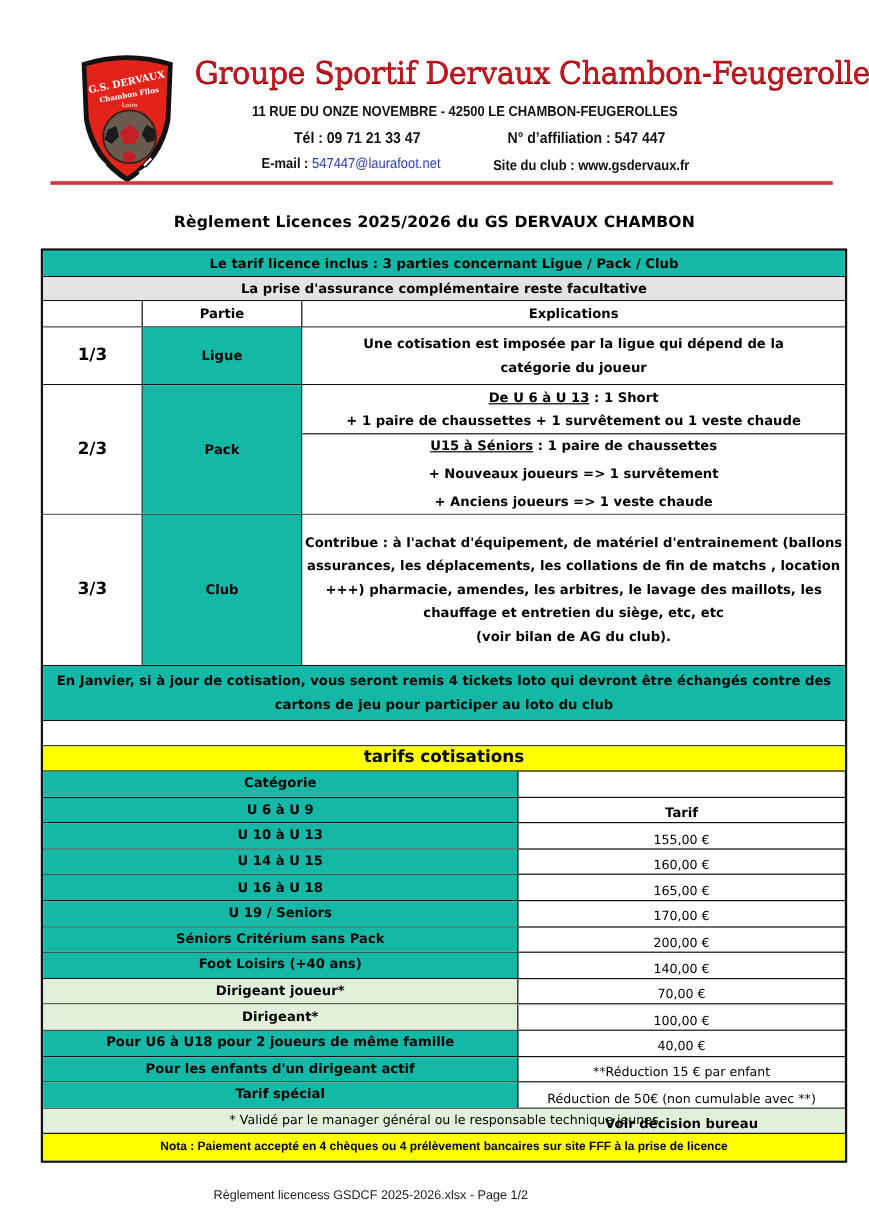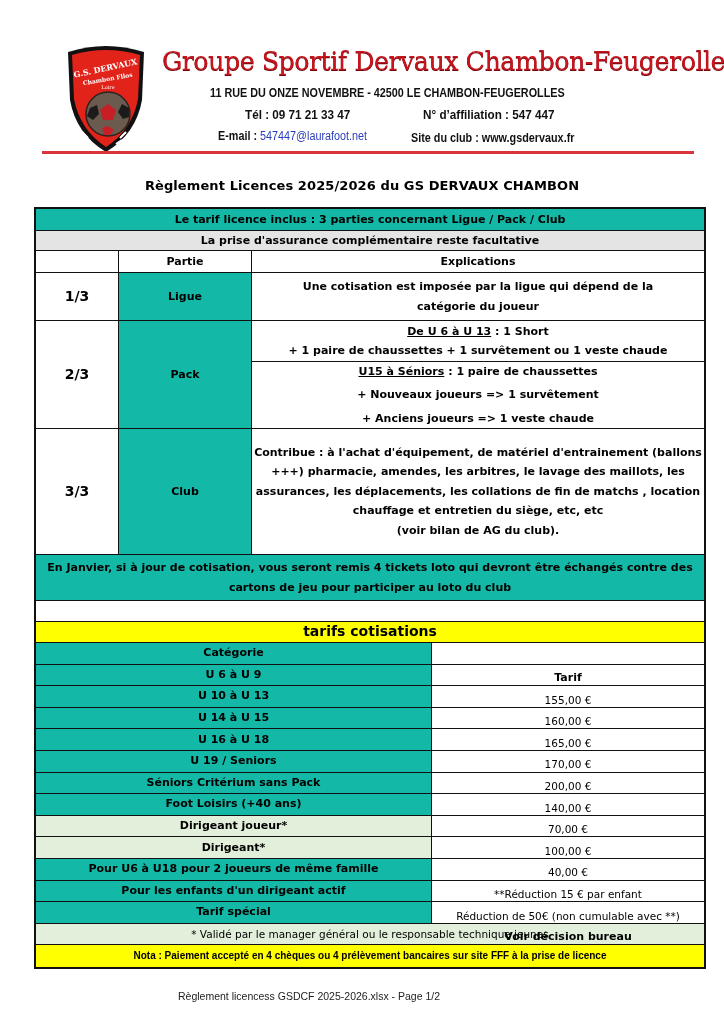--- a/index.html
+++ b/index.html
@@ -131,22 +131,22 @@
         <div>+ Anciens joueurs =&gt; 1 veste chaude</div>
       </div>
     </div>
   </div>
 
   <div class="row" style="height:126px;">
     <div class="cell c1 vsep white num">3/3</div>
     <div class="cell c2 vsep yellow part">Club</div>
     <div class="cell c3 white explic b">
       <div>Contribue :  à l'achat d'équipement, de matériel d'entrainement (ballons</div>
+      <div>assurances, les déplacements, les collations de fin de matchs , location</div>
       <div>+++)  pharmacie, amendes, les arbitres, le lavage des maillots, les</div>
-      <div>assurances, les déplacements, les collations de fin de matchs , location</div>
       <div>chauffage et entretien du siège, etc, etc</div>
       <div>(voir bilan de AG du club).</div>
     </div>
   </div>
 
   <div class="row yellow" style="height:46px;">
     <div class="cell c3 explic b">
       <div>En Janvier, si à jour de cotisation, vous seront remis 4 tickets loto  qui devront être échangés contre des</div>
       <div>cartons de jeu  pour  participer au loto du club</div>
     </div>

